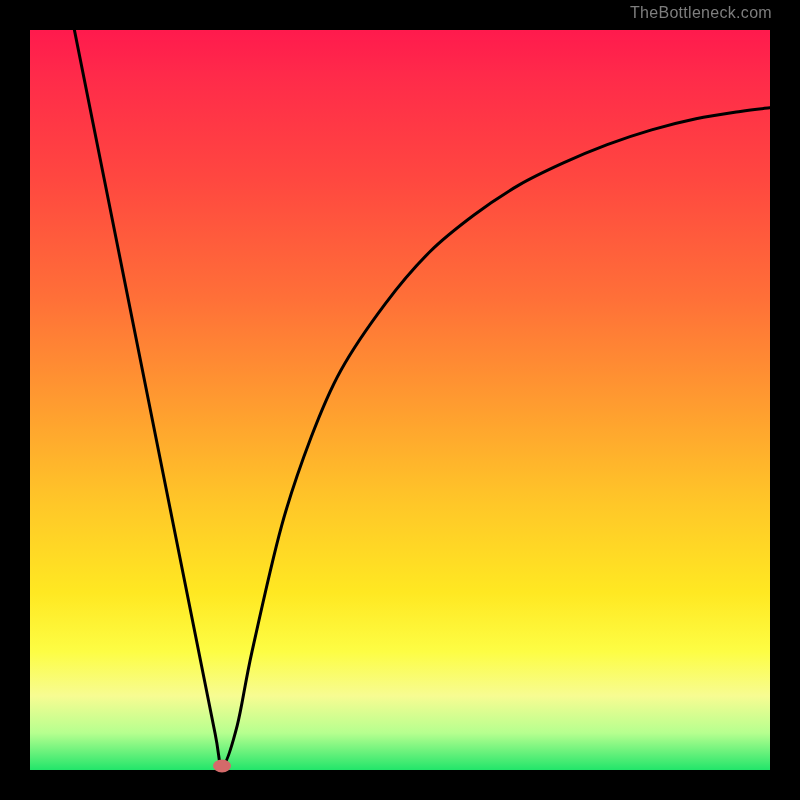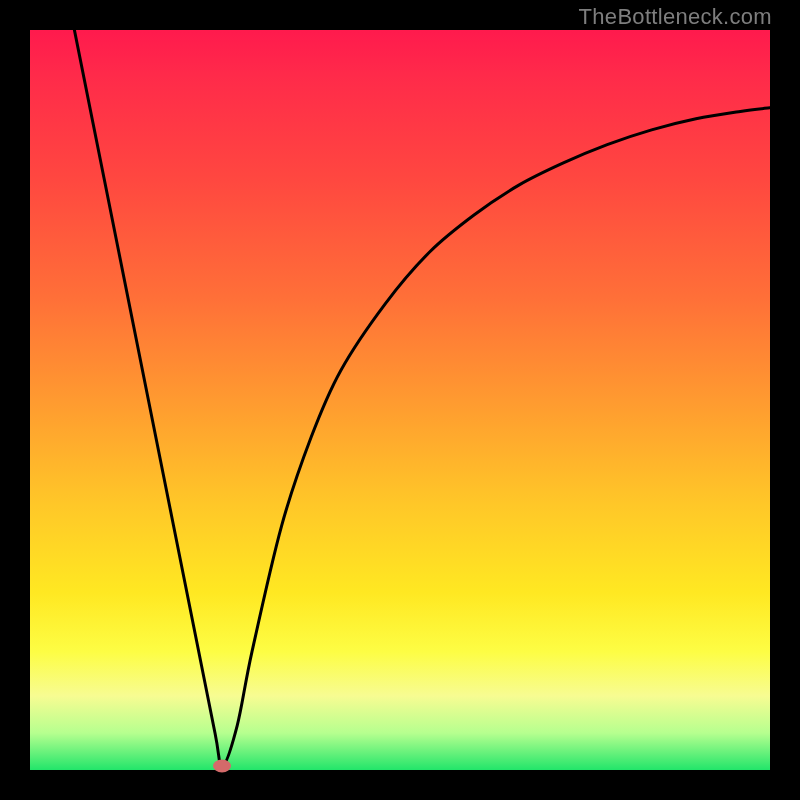--- a/index.html
+++ b/index.html
@@ -35,21 +35,21 @@
       #fdfd44 84%,
       #f7fc92 90%,
       #b6ff8f 95%,
       #22e56a 100%
     );
   }
   .attribution {
     position: absolute;
     top: 4px;
     right: 28px;
-    font-size: 22px;
+    font-size: 16px;
     font-weight: 500;
     color: #7e7e7e;
     letter-spacing: 0.3px;
     user-select: none;
   }
   svg.curve {
     position: absolute;
     left: 0;
     top: 0;
   }

